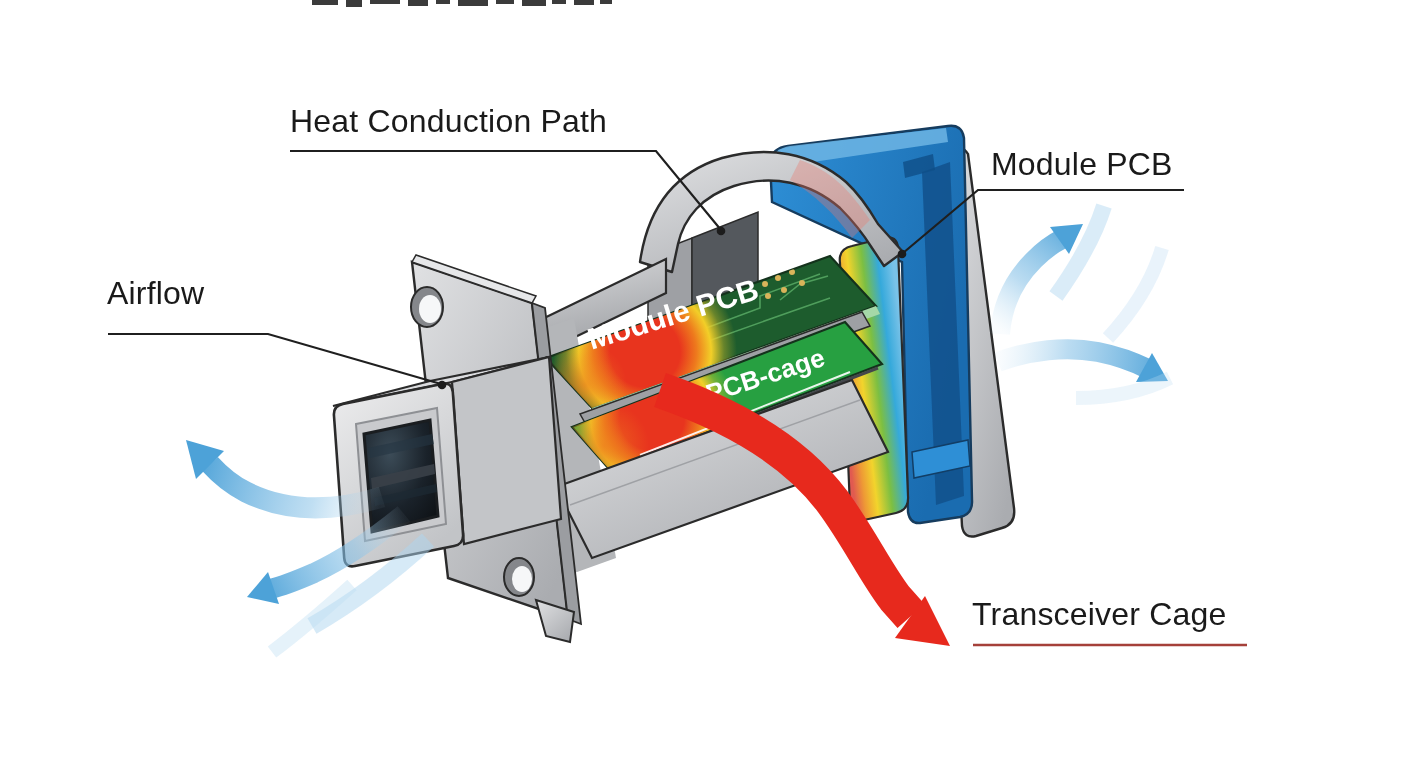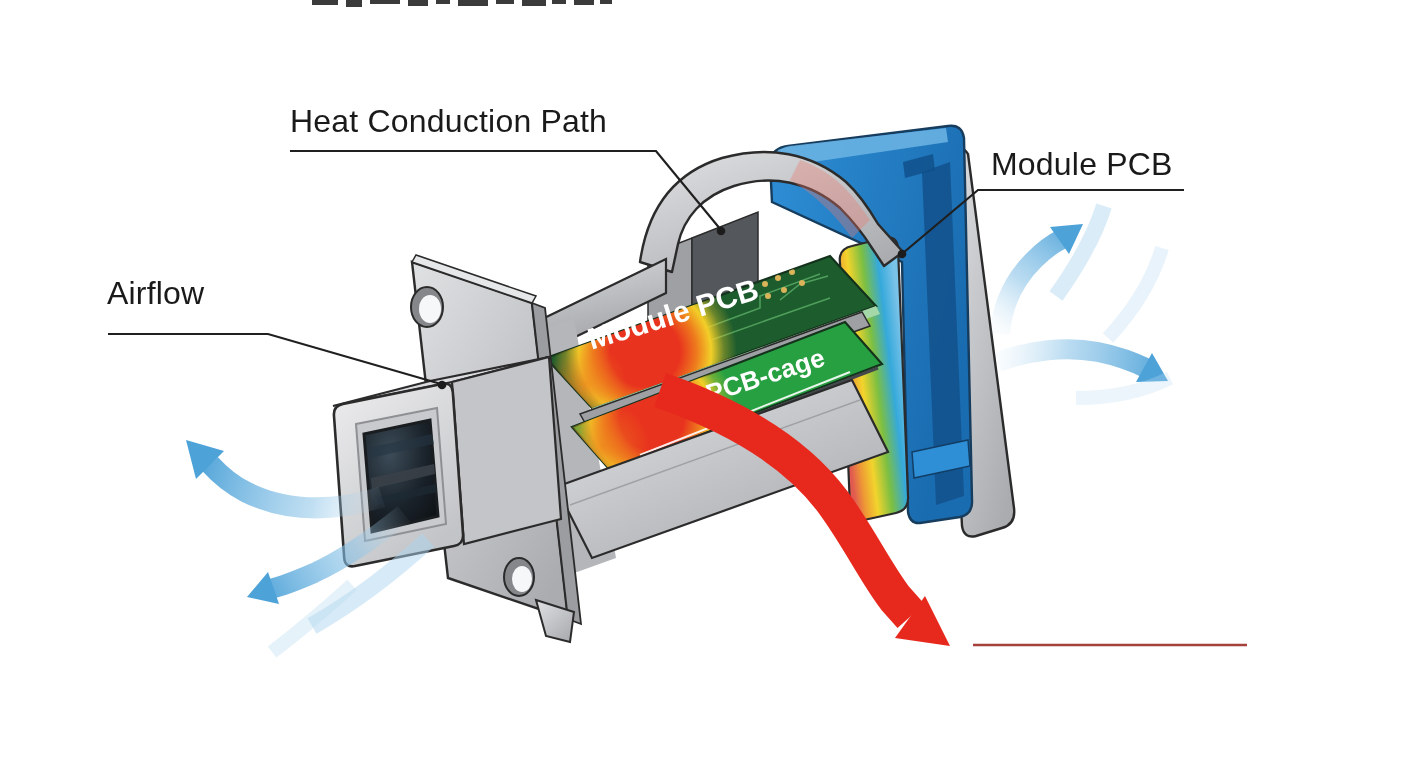--- a/index.html
+++ b/index.html
@@ -241,14 +241,15 @@
     <circle cx="721" cy="231" r="4.3"></circle>
     <circle cx="902" cy="254" r="4.3"></circle>
     <circle cx="442" cy="385" r="4.3"></circle>
   </g>
   <path d="M973,645 L1247,645" stroke="#a5403a" stroke-width="2.6" fill="none"></path>
 </svg>
 
 <div class="label" style="left:290px;top:104px">Heat Conduction Path</div>
 <div class="label" style="left:991px;top:147px">Module PCB</div>
 <div class="label" style="left:107px;top:276px">Airflow</div>
+<div class="label" style="left:972px;top:597px">Transceiver Cage</div>
 
 </div>
 
 </body></html>

